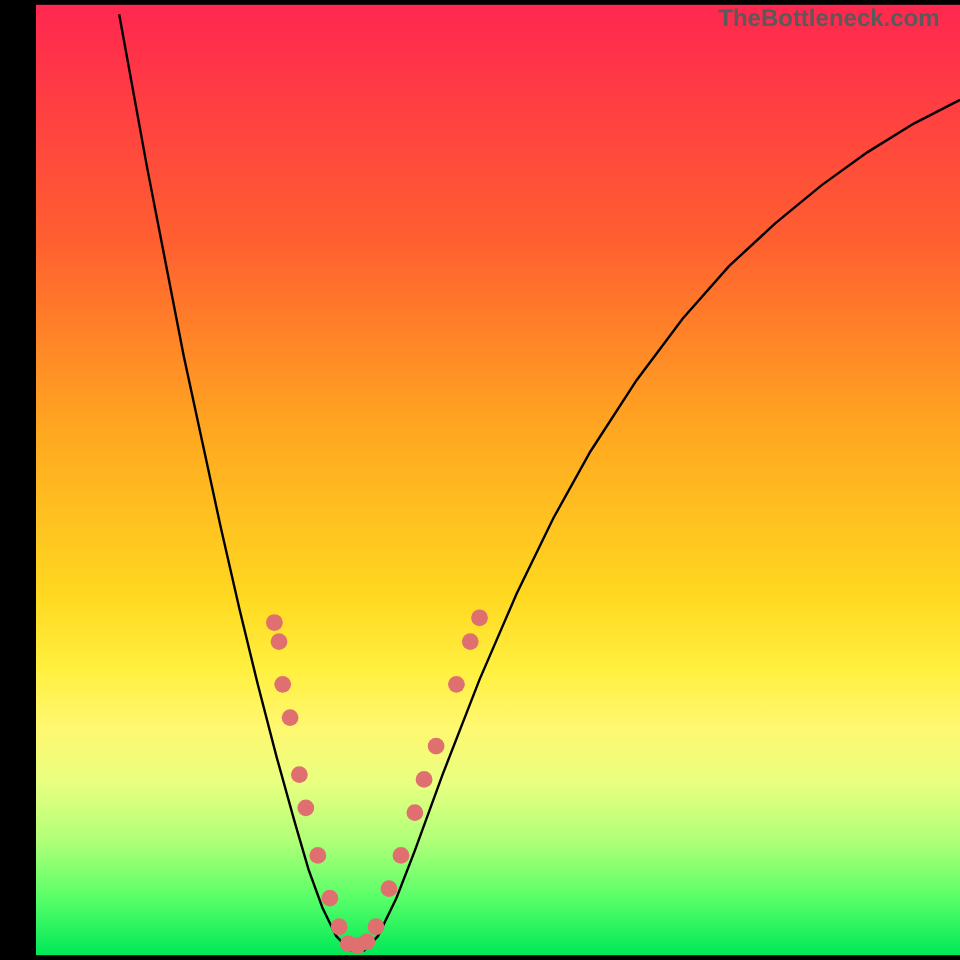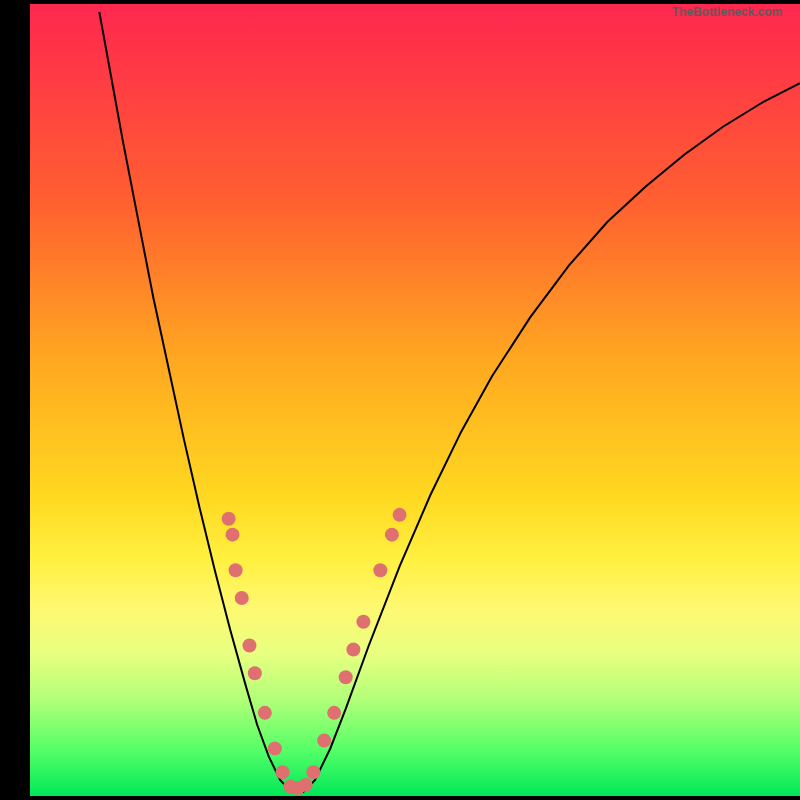--- a/index.html
+++ b/index.html
@@ -19,21 +19,21 @@
       top: 0;
       left: 0;
       width: 800px;
       height: 800px;
     }
     .watermark {
       position: absolute;
       top: 5px;
       right: 17px;
       font-family: Arial, sans-serif;
-      font-size: 12px;
+      font-size: 20px;
       font-weight: bold;
       color: #5a5a5a;
       z-index: 10;
     }
   </style>
 </head>
 <body>
 
 <div class="chart-container">
   <svg width="800" height="800" viewBox="0 0 800 800">

